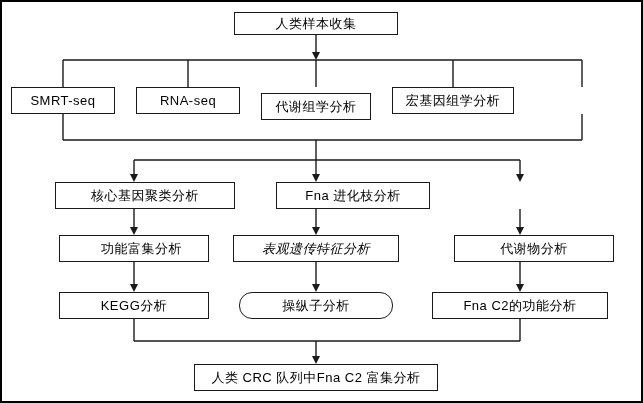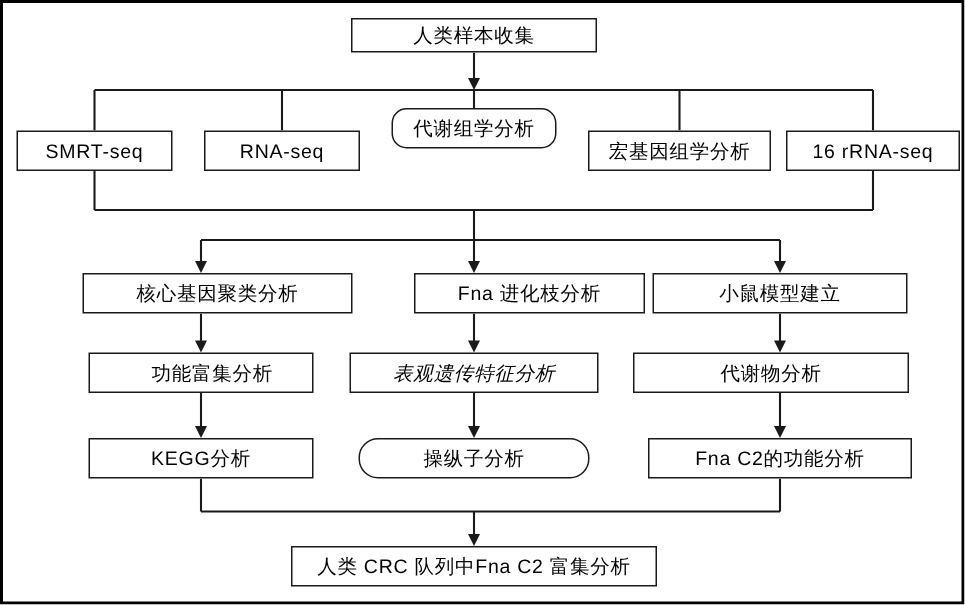--- a/index.html
+++ b/index.html
@@ -34,31 +34,31 @@
     align-items: center;
     justify-content: center;
     white-space: nowrap;
     letter-spacing: 0.5px;
   }
   
   .n-top        { left: 232px; top: 10px;  width: 164px; height: 23px; text-align: right; }
   
   .n-smrt       { left: 9px;   top: 85px;  width: 104px; height: 27px; }
   .n-rna        { left: 134px; top: 85px;  width: 104px; height: 27px; }
-  .n-metab      { left: 259px; top: 70px;  width: 110px; height: 27px; border-radius: 10px; }
+  .n-metab      { left: 259px; top: 91px;  width: 110px; height: 27px; }
   .n-metag      { left: 390px; top: 85px;  width: 122px; height: 27px; }
   .n-rrna       { left: 522px; top: 85px;  width: 116px; height: 27px; }
   
   .n-core       { left: 53px;  top: 180px; width: 180px; height: 27px; }
   .n-fna        { left: 237px; top: 180px; width: 154px; height: 27px; margin-left: 37px; }
   .n-mouse      { left: 433px; top: 180px; width: 170px; height: 27px; }
   
   .n-func       { left: 57px;  top: 233px; width: 150px; height: 27px; padding-left: 15px; }
   .n-epi        { left: 231px; top: 233px; width: 166px; height: 27px; font-style: italic; }
-  .n-metabolite { left: 420px; top: 233px; width: 184px; height: 27px; }
+  .n-metabolite { left: 452px; top: 233px; width: 160px; height: 27px; }
   
   .n-kegg       { left: 57px;  top: 290px; width: 150px; height: 27px; }
   .n-operon     { left: 237px; top: 290px; width: 154px; height: 27px; border-radius: 13px; }
   .n-fnac2      { left: 430px; top: 290px; width: 176px; height: 27px; }
   
   .n-bottom     { left: 192px; top: 362px; width: 244px; height: 27px; }
 </style>
 </head>
 <body>
 
@@ -116,25 +116,23 @@
     </g>
     <polygon points="310,354 318,354 314,362" fill="#1a1a1a"></polygon>
   </svg>
 
   <div class="node n-top">人类样本收集</div>
 
   <div class="node n-smrt">SMRT-seq</div>
   <div class="node n-rna">RNA-seq</div>
   <div class="node n-metab">代谢组学分析</div>
   <div class="node n-metag">宏基因组学分析</div>
-  <div class="node n-rrna">16 rRNA-seq</div>
 
   <div class="node n-core">核心基因聚类分析</div>
   <div class="node n-fna">Fna 进化枝分析</div>
-  <div class="node n-mouse">小鼠模型建立</div>
 
   <div class="node n-func">功能富集分析</div>
   <div class="node n-epi">表观遗传特征分析</div>
   <div class="node n-metabolite">代谢物分析</div>
 
   <div class="node n-kegg">KEGG分析</div>
   <div class="node n-operon">操纵子分析</div>
   <div class="node n-fnac2">Fna C2的功能分析</div>
 
   <div class="node n-bottom">人类 CRC 队列中Fna C2 富集分析</div>

